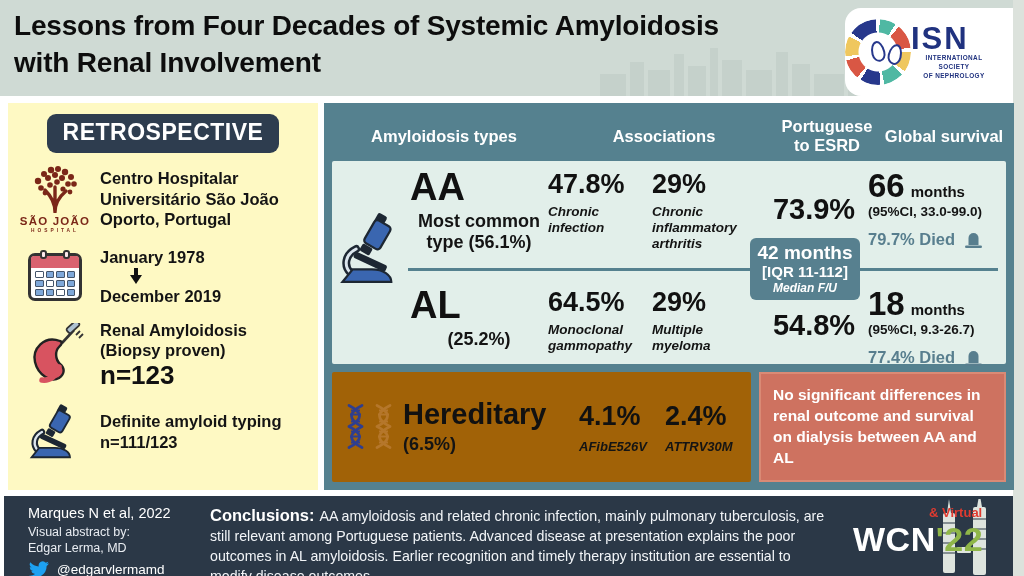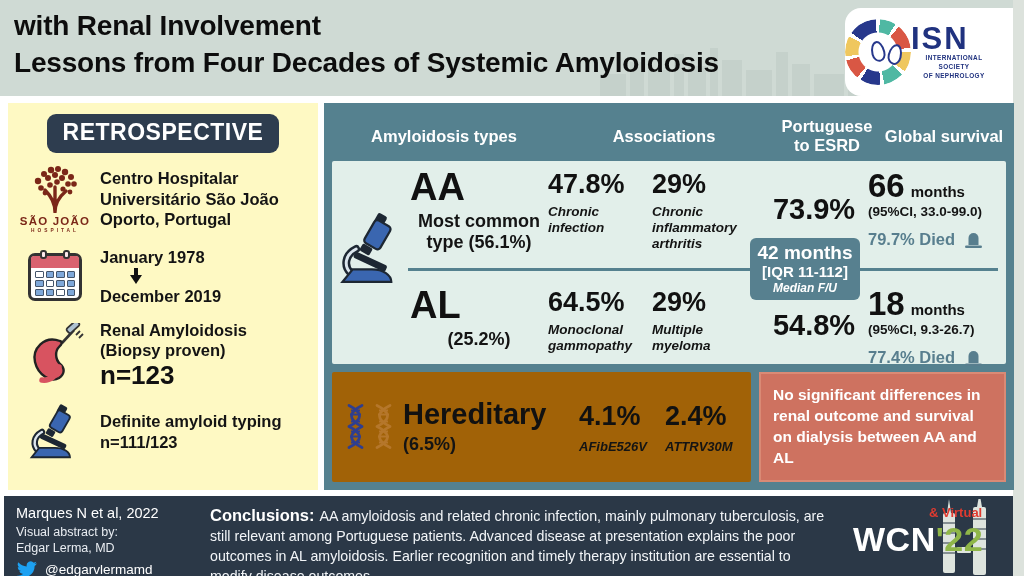--- a/index.html
+++ b/index.html
@@ -81,21 +81,21 @@
   .hered-type-block { width:168px; }
   .hered-type { font-size:29px; font-weight:800; color:#111; line-height:1; }
   .hered-sub { font-size:18px; font-weight:bold; color:#141414; margin-top:5px; }
   .var-block { flex:1; }
   .var-val { font-size:27px; font-weight:800; color:#111; }
   .var-lab { font-size:13px; font-weight:bold; font-style:italic; color:#141414; margin-top:7px; }
   .note-cell { flex:0 0 247px; background:#CE7260; border:2px solid #DA8A75; color:#fff; font-weight:bold; font-size:15.5px; line-height:1.35; padding:11px 12px; }
 
   
   .footer { position:absolute; left:4px; top:496px; width:1009px; height:80px; background:#2B3847; color:#fff; display:flex; }
-  .foot-left { flex:0 0 198px; padding:9px 4px 0 12px; }
+  .foot-left { flex:0 0 198px; padding:9px 4px 0 24px; }
   .cit { font-size:14.5px; margin-bottom:3px; }
   .credit { font-size:12.5px; line-height:1.3; color:#e9edf2; }
   .tw-row { display:flex; align-items:center; gap:7px; margin-top:4px; font-size:13.5px; }
   .foot-conclusions { flex:1; padding:8px 10px 0 8px; font-size:14.2px; line-height:1.4; color:#f2f5f8; }
   .conc-label { font-weight:800; font-size:16.5px; color:#fff; margin-right:5px; }
   .foot-wcn { flex:0 0 168px; position:relative; overflow:hidden; }
   .wcn-text { position:absolute; left:8px; top:24px; font-size:34px; font-weight:800; letter-spacing:0.5px; z-index:2; color:#fff; white-space:nowrap; }
   .wcn-year { color:#8FB648; }
   .wcn-virtual { position:absolute; left:84px; top:9px; color:#E13B30; font-weight:800; font-size:13px; z-index:2; }
   .towers { position:absolute; right:14px; top:3px; z-index:1; }
@@ -121,22 +121,22 @@
         <rect x="214" y="34" width="30" height="22"></rect>
           <rect x="248" y="16" width="10" height="40"></rect>
         <rect x="262" y="28" width="20" height="28"></rect>
           <rect x="286" y="36" width="28" height="20"></rect>
         <rect x="318" y="20" width="12" height="36"></rect>
           <rect x="334" y="30" width="22" height="26"></rect>
         <rect x="360" y="40" width="40" height="16"></rect>
       </g>
     </svg>
     <div class="title">
+      <div>Lessons from Four Decades of Systemic Amyloidosis</div>
       <div>with Renal Involvement</div>
-      <div>Lessons from Four Decades of Systemic Amyloidosis</div>
     </div>
     <div class="isn-card">
       <div class="isn-ring"></div>
       <div class="isn-text">
         <div class="isn-abbr">ISN</div>
         <div class="isn-name">INTERNATIONAL SOCIETY</div>
         <div class="isn-name">OF NEPHROLOGY</div>
       </div>
     </div>
     <div class="isn-kids">

